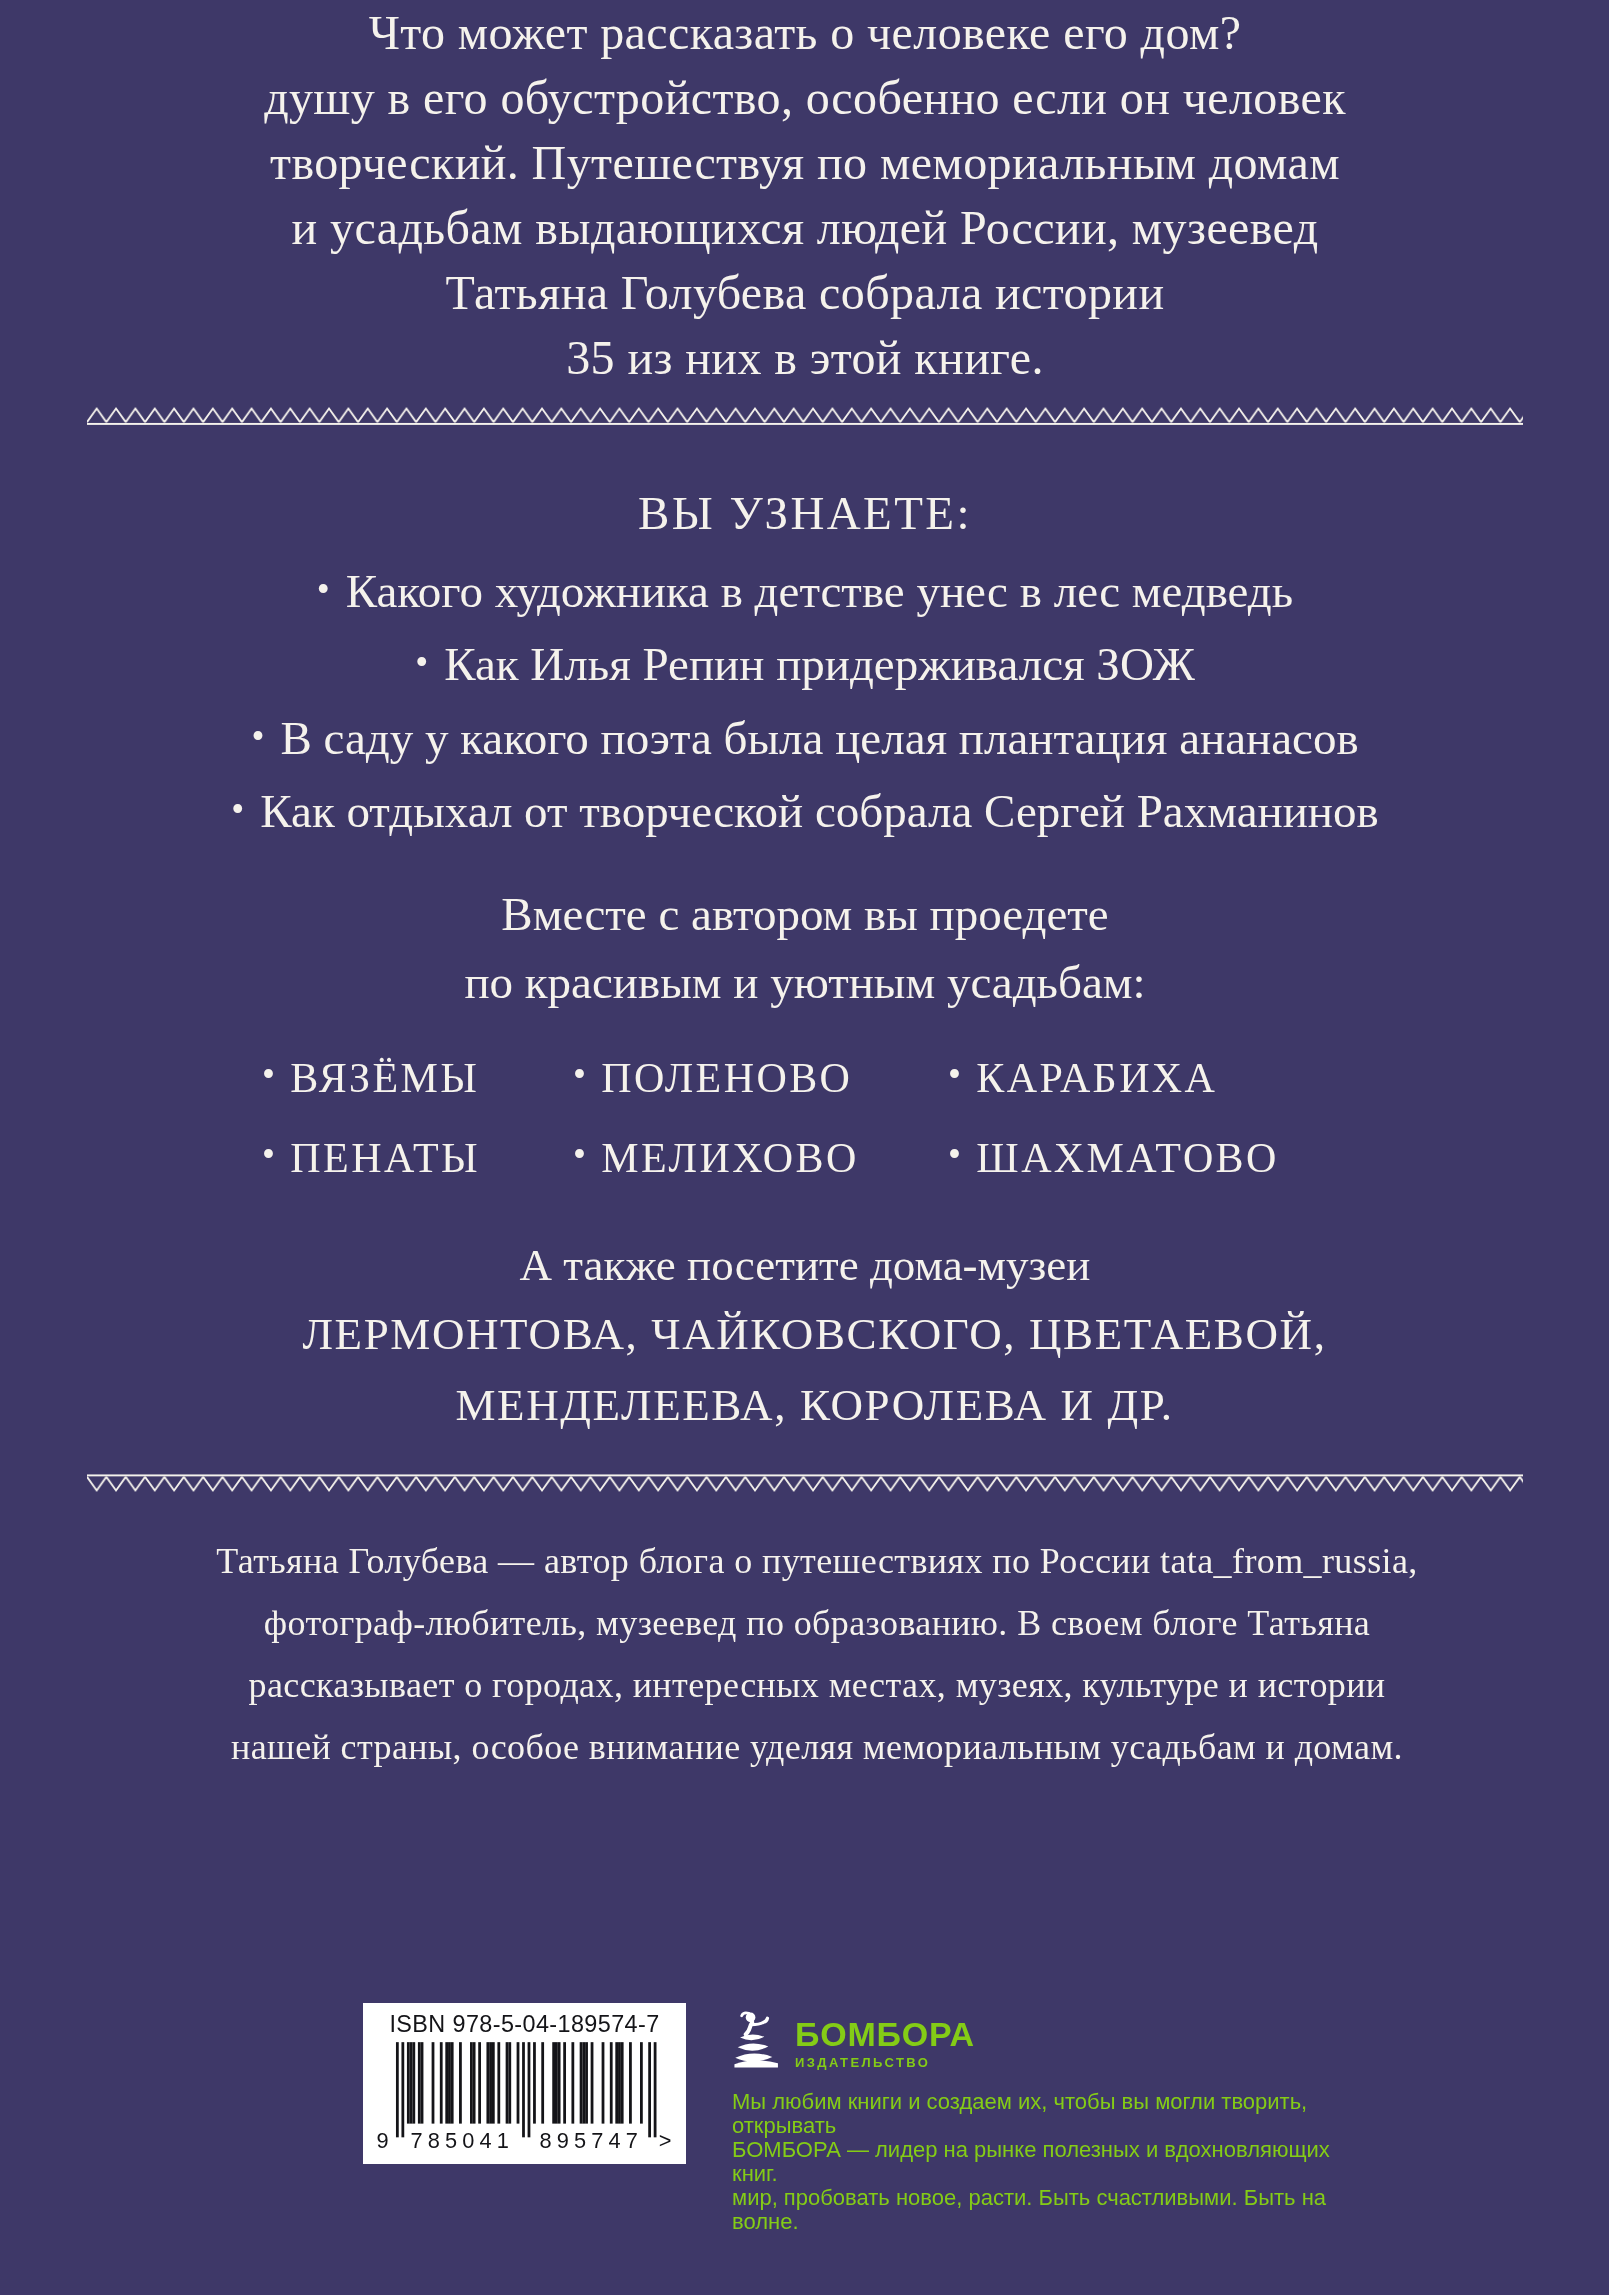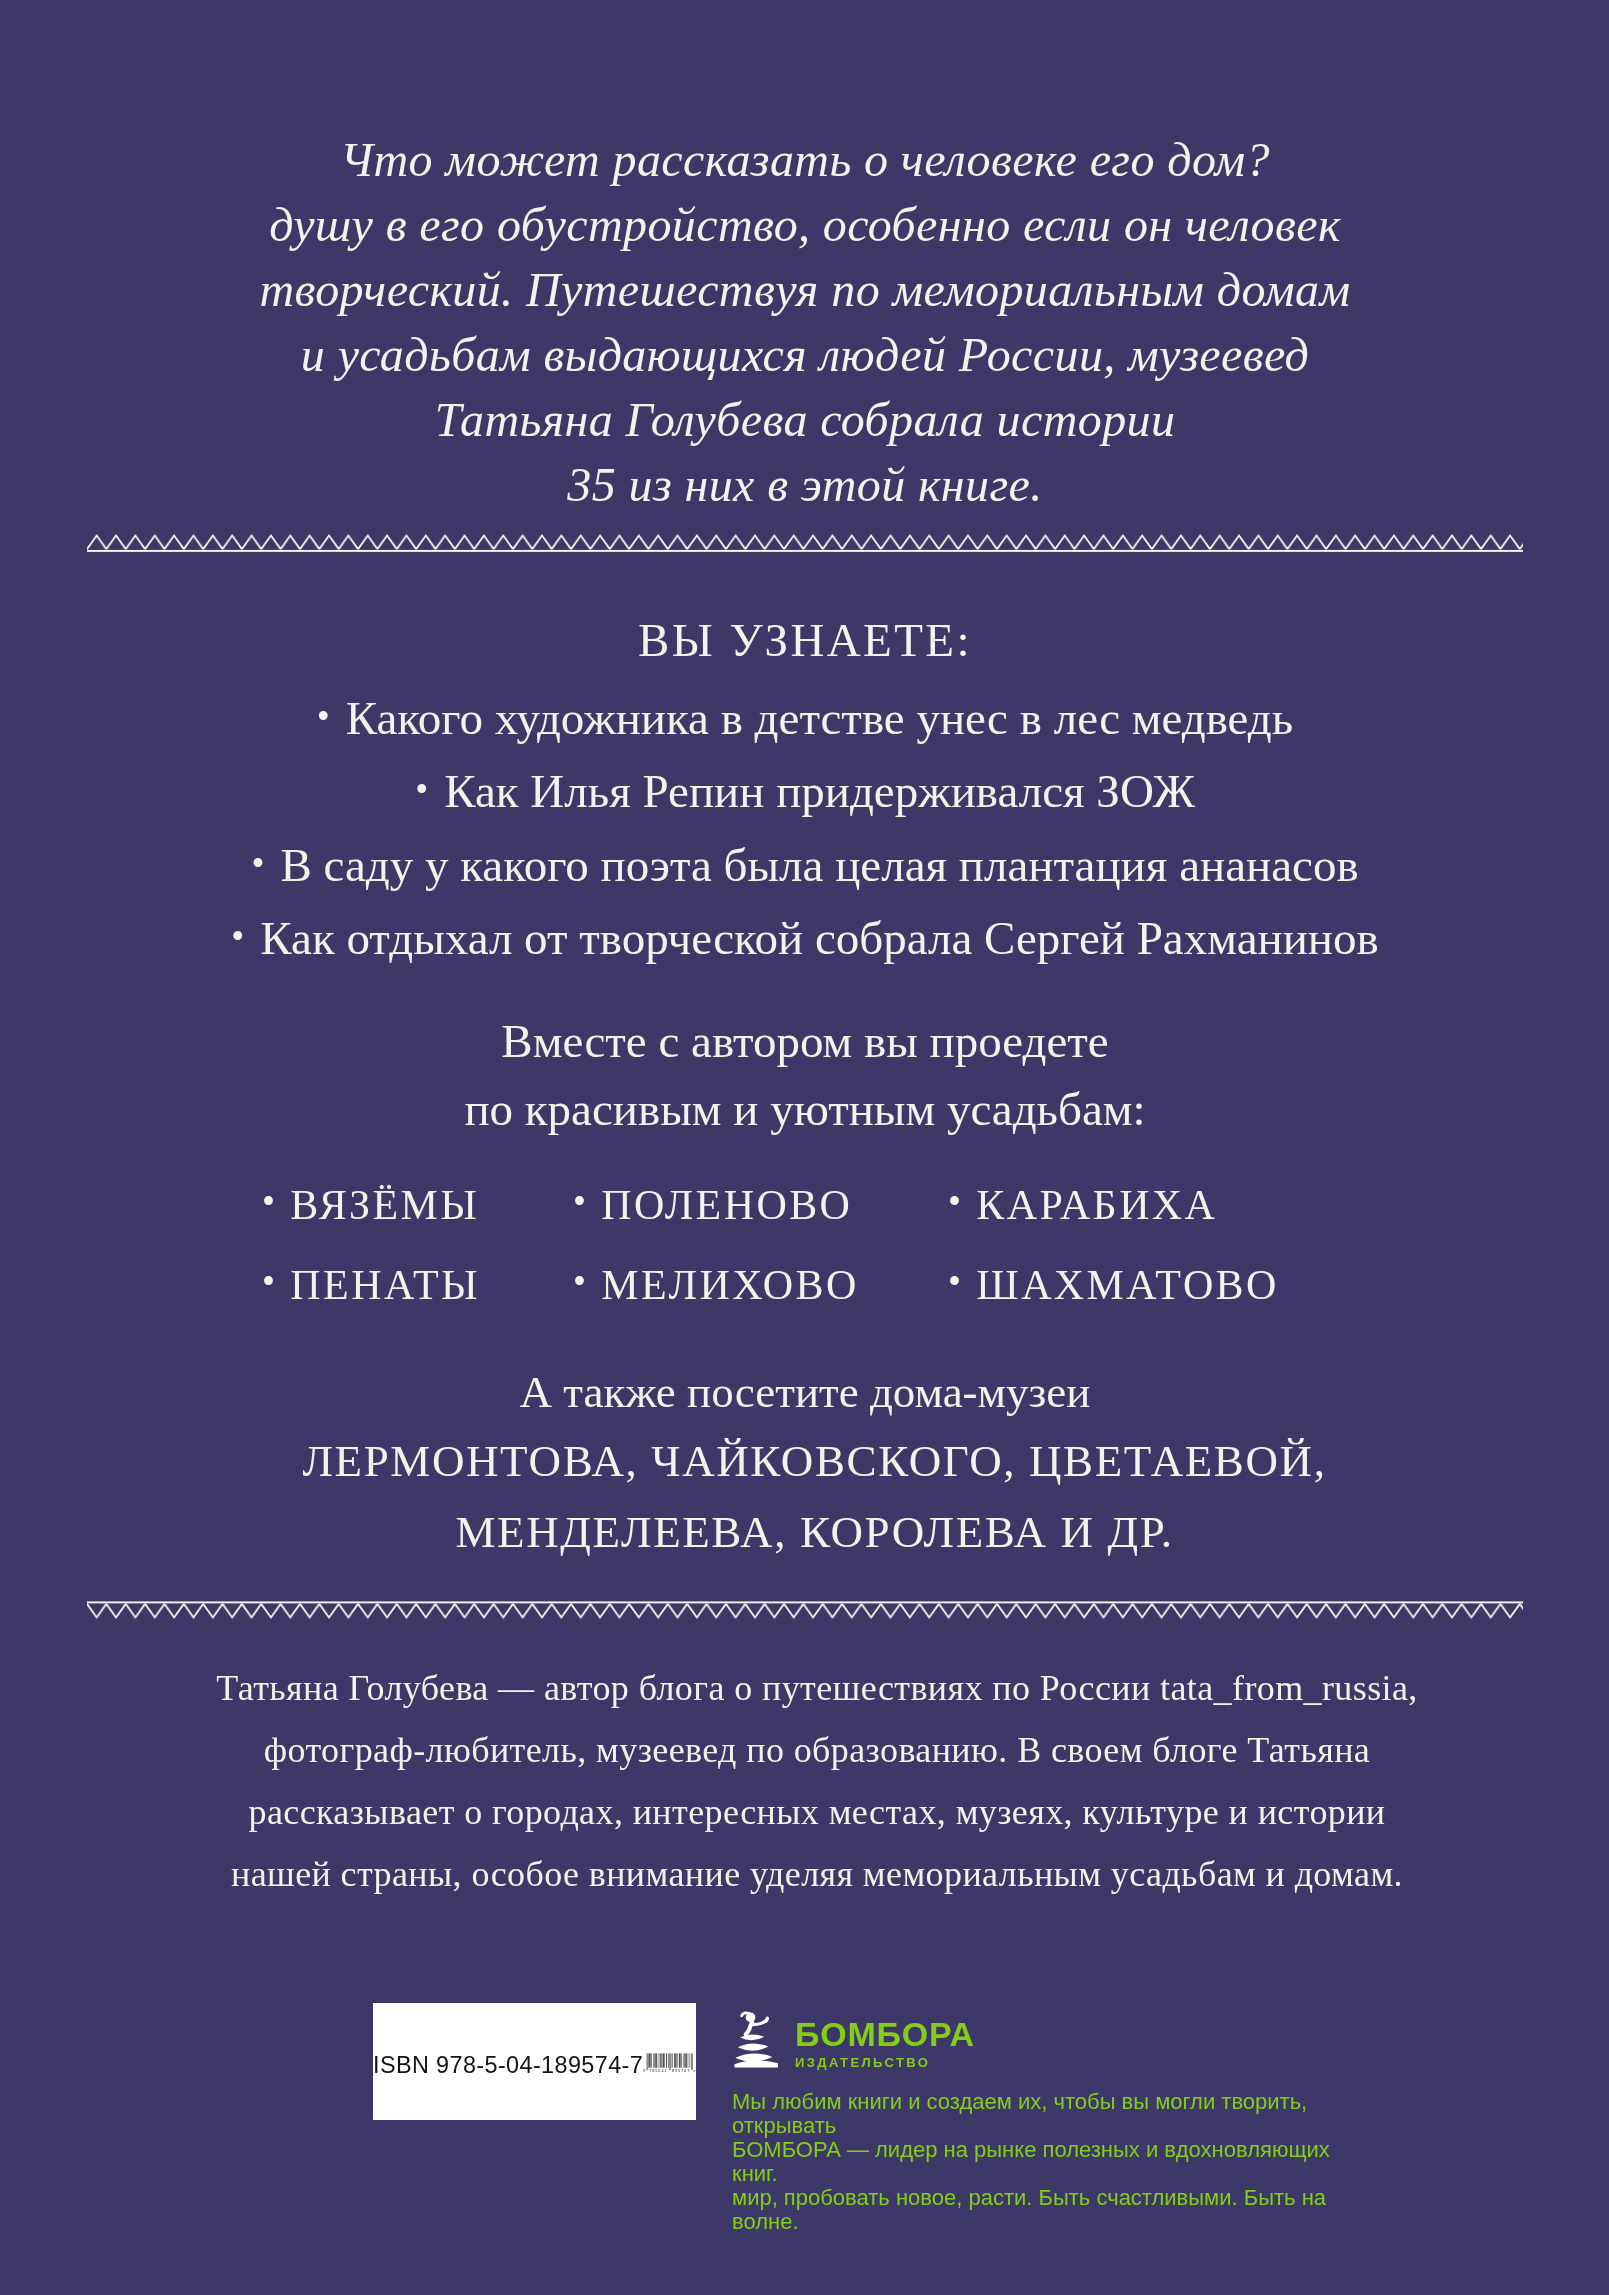--- a/index.html
+++ b/index.html
@@ -6,21 +6,21 @@
   .page{
     position:relative;
     width:1610px;height:2295px;
     background:#3e3868;
     color:#f5f2ec;
     font-family:"Liberation Serif","DejaVu Serif",serif;
     overflow:hidden;
   }
   .center{text-align:center;}
   
-  .intro{margin-top:127px;font-size:48px;line-height:65px;letter-spacing:0.4px;font-style:italic;}
+  .intro{font-size:48px;line-height:65px;letter-spacing:0.4px;}
   
   .divider{display:block;margin:0 auto;}
   .divider-top{margin-top:16px;}
   .divider-bottom{margin-top:31px;}
   
   .learn-heading{margin-top:60px;font-size:47px;line-height:52px;letter-spacing:2.4px;font-weight:400;}
   .bullets{margin-top:26px;}
   .bullet-line{font-size:47px;line-height:50px;margin-bottom:22.6px;}
   .bullet-dot{display:inline-block;margin-right:16px;font-size:37px;vertical-align:4.8px;}
   
@@ -36,22 +36,22 @@
   
   .museums{margin-top:55px;}
   .museums-intro{font-size:45px;line-height:55px;}
   .museums-caps{font-size:45px;line-height:71px;letter-spacing:1.6px;padding-left:19px;}
   .museums-caps.first{margin-top:6.5px;}
   
   .bio{margin-top:37px;font-size:36px;line-height:62px;letter-spacing:0.4px;padding-left:24px;}
   
   .footer{position:absolute;left:0;top:2003px;width:100%;height:293px;}
   .barcode-box{
-    position:absolute;left:373px;top:0;width:323px;height:117px;
-    background:#ffffff;display:flex;flex-direction:row;align-items:center;
+    position:absolute;left:363px;top:0;width:323px;height:161px;
+    background:#ffffff;display:flex;flex-direction:column;align-items:center;
   }
   .isbn-label{
     margin-top:8px;color:#141418;
     font-family:"Liberation Sans","DejaVu Sans",sans-serif;
     font-size:23.4px;line-height:27.4px;letter-spacing:0.4px;white-space:nowrap;
   }
   .ean-svg{margin-top:3.2px;}
   .ean-text{font-family:"Liberation Sans","DejaVu Sans",sans-serif;fill:#141418;font-size:27px;}
   .publisher{position:absolute;left:732px;top:8px;width:621px;color:#84cc16;
     font-family:"Liberation Sans","DejaVu Sans",sans-serif;}

